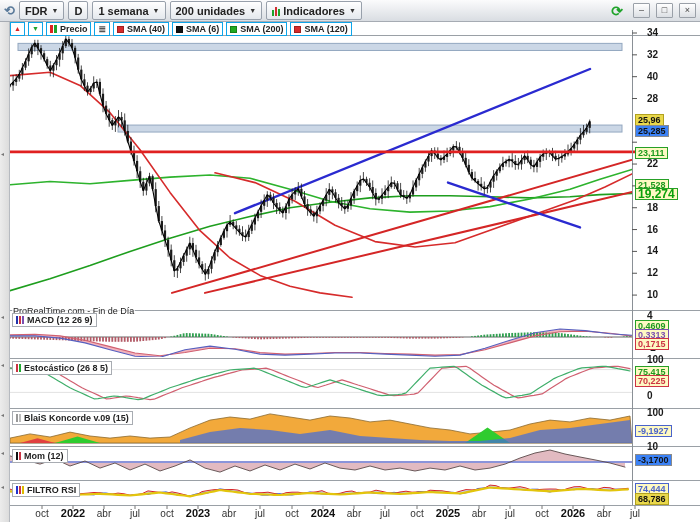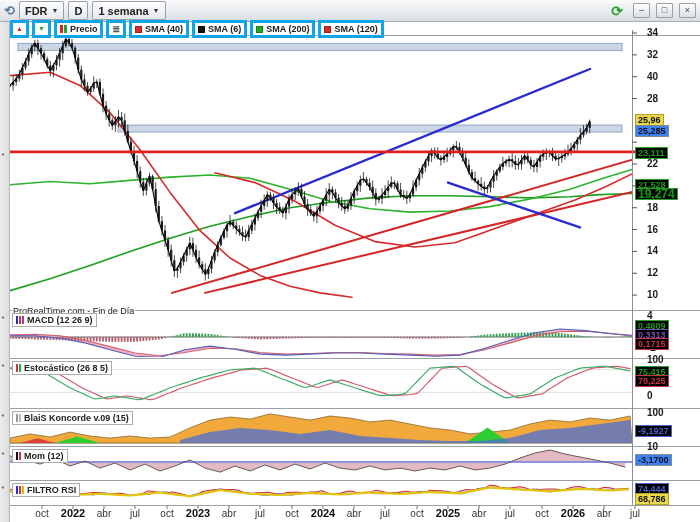--- a/index.html
+++ b/index.html
@@ -18,40 +18,40 @@
   .win-btn{width:15px;height:13px;border:1px solid #9aa0a8;border-radius:1px;
     background:linear-gradient(#fff,#dcdfe4);font-size:9px;line-height:12px;text-align:center;color:#444;margin-left:2px}
   .ind-icon{display:inline-flex;align-items:flex-end;gap:1px;height:10px}
   .ind-icon i{display:inline-block;width:2px;background:#1fa32a}
   .ind-icon i:nth-child(1){height:6px}
   .ind-icon i:nth-child(2){height:9px;background:#d03030}
   .ind-icon i:nth-child(3){height:7px}
   
   #legend{position:absolute;left:10px;top:23px;height:12px;display:flex;gap:3px;align-items:center;z-index:20}
   .lg-chip{display:inline-flex;align-items:center;gap:3px;height:12px;padding:0 3px;
-    border:3px solid #0ea5e9;background:#fff;color:#222;font-weight:700;font-size:9px;line-height:12px}
+    border:1px solid #0ea5e9;background:#fff;color:#222;font-weight:700;font-size:9px;line-height:12px}
   .sw{width:7px;height:7px;display:inline-block;border:1px solid rgba(0,0,0,.25);box-sizing:border-box}
   .arr-up{color:#d22;font-size:7px}.arr-dn{color:#1fa32a;font-size:7px}
   .candle-ic{display:inline-flex;gap:1px}
   .candle-ic i{width:3px;height:8px;display:inline-block}
   .candle-ic .r{background:#d22}.candle-ic .g{background:#1fa32a}
   .list-ic{font-size:9px;color:#555}
   
   #left-strip{position:absolute;left:0;top:22px;width:9px;height:500px;z-index:15;
     background:linear-gradient(90deg,#ececec,#dcdcdc);border-right:1px solid #b6bac0}
   .strip-mark{position:absolute;left:1px;font-size:6px;color:#777}
   
   #branding{position:absolute;left:12px;top:306px;font-size:9px;color:#222;z-index:8;background:rgba(255,255,255,.75);padding:0 1px}
   .panel-chip{position:absolute;display:inline-flex;gap:3px;align-items:center;height:12px;padding:0 3px;
     border:1px solid #a8acb2;background:#fff;font-size:9px;font-weight:700;color:#222;z-index:8;line-height:12px}
   .pi{display:inline-flex;align-items:flex-end;gap:1px;height:8px}
   .pi i{display:inline-block;width:2px;height:8px}
   .tick{position:absolute;left:647px;font-size:10px;font-weight:700;color:#1a1a1a;z-index:6;line-height:10px}
   .vlab{position:absolute;left:635px;font-size:9px;font-weight:700;line-height:10px;padding:0 2px;
-    border:1px solid #8a8a8a;background:#000000;color:#111;z-index:7;white-space:nowrap}
+    border:1px solid #8a8a8a;background:#fef9c3;color:#111;z-index:7;white-space:nowrap}
   .vlab.yellow{background:#e9d84b;border-color:#b1a11f;color:#111}
   .vlab.white-box{background:#3b82f6;border-color:#8a8a8a;color:#111}
   .vlab.green-box{border-color:#26a026;color:#1e9a1e}
   .vlab.green-bold{border-color:#26a026;color:#0aa00a;font-size:12px;font-weight:700}
   .vlab.purple-box{border-color:#7a4fb0;color:#7a4fb0}
   .vlab.red-box{border-color:#cc3344;color:#cc3344}
   .vlab.blue-box{border-color:#4a63cc;color:#4a63cc}
   .xlab{position:absolute;top:508px;font-size:10px;color:#333;transform:translateX(-50%);z-index:6;line-height:11px}
   .xlab.bold{font-weight:700;color:#111;font-size:11px}
   svg{position:absolute;left:0;top:0;z-index:2}
@@ -63,20 +63,33 @@
   <span class="sync-ic">⟲</span>
   <span class="tb-btn">
     <span>FDR</span>
       <span class="caret">▼</span>
   </span>
   <span class="tb-btn">
     <span>D</span>
   </span>
   <span class="tb-btn">
     <span>1 semana</span>
+      <span class="caret">▼</span>
+  </span>
+  <span class="tb-btn">
+    <span>200 unidades</span>
+      <span class="caret">▼</span>
+  </span>
+  <span class="tb-btn">
+    <span class="ind-icon">
+        <i></i>
+        <i></i>
+        <i></i>
+      </span>
+    <span>Indicadores</span>
       <span class="caret">▼</span>
   </span>
   <span style="flex:1"></span>
   <span class="refresh-ic">⟳</span>
   <span class="win-btn">–</span>
   <span class="win-btn">□</span>
   <span class="win-btn">×</span>
 </div>
 
 <div id="legend">

